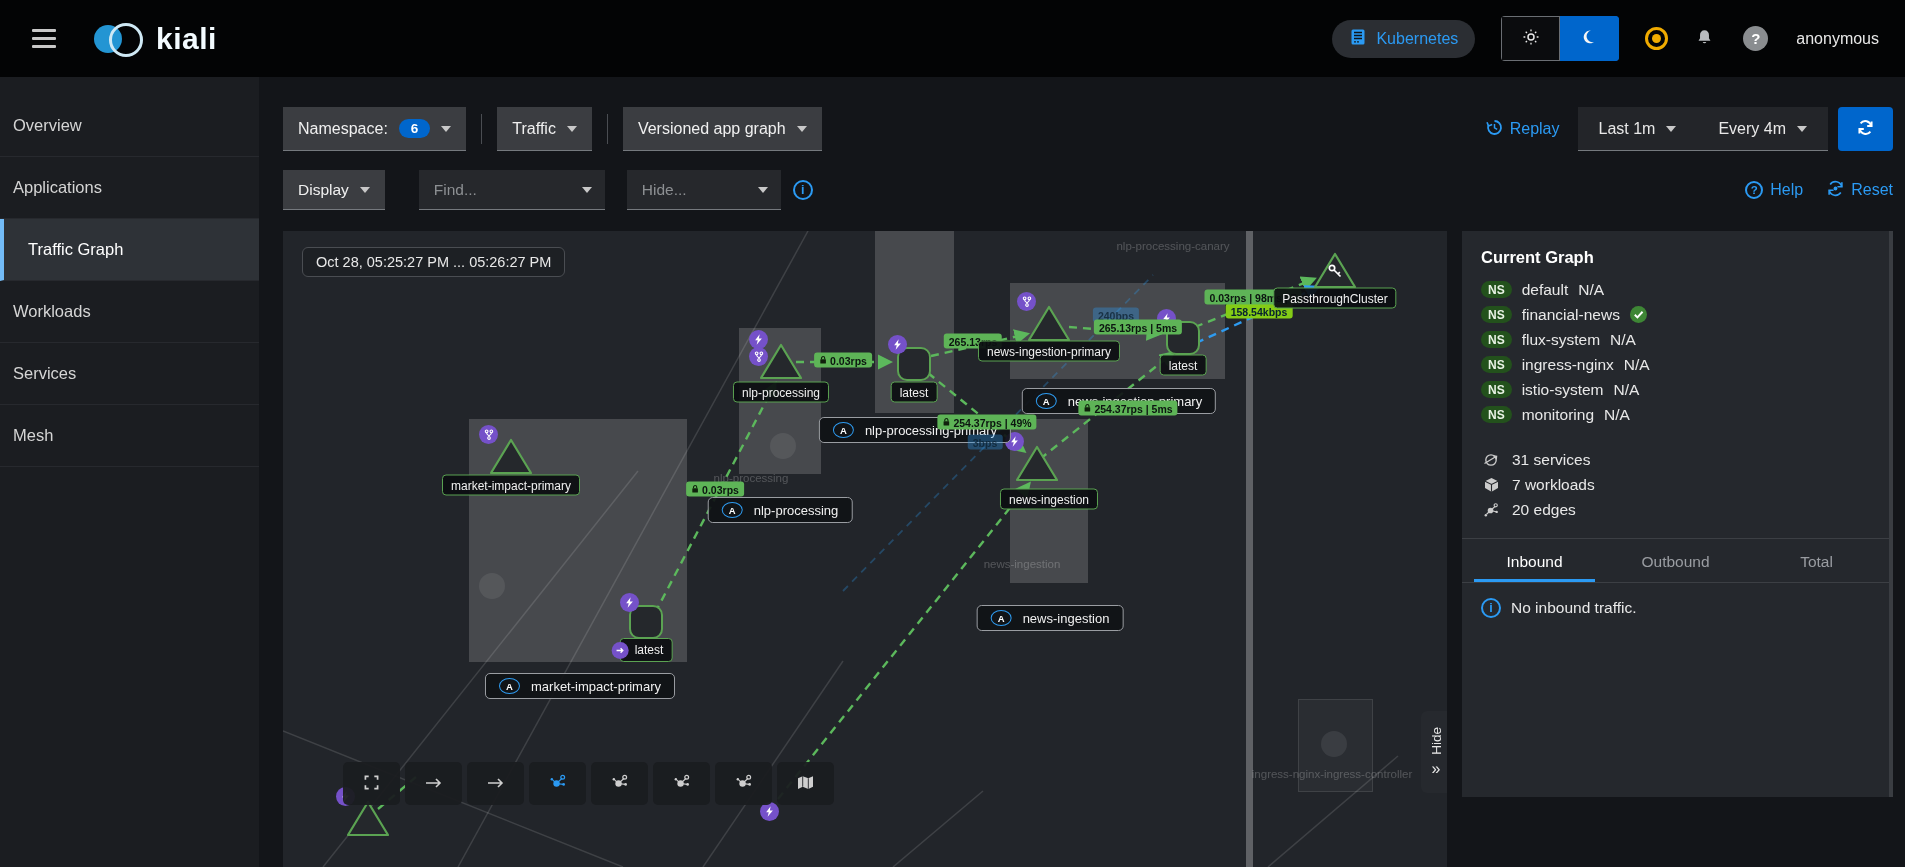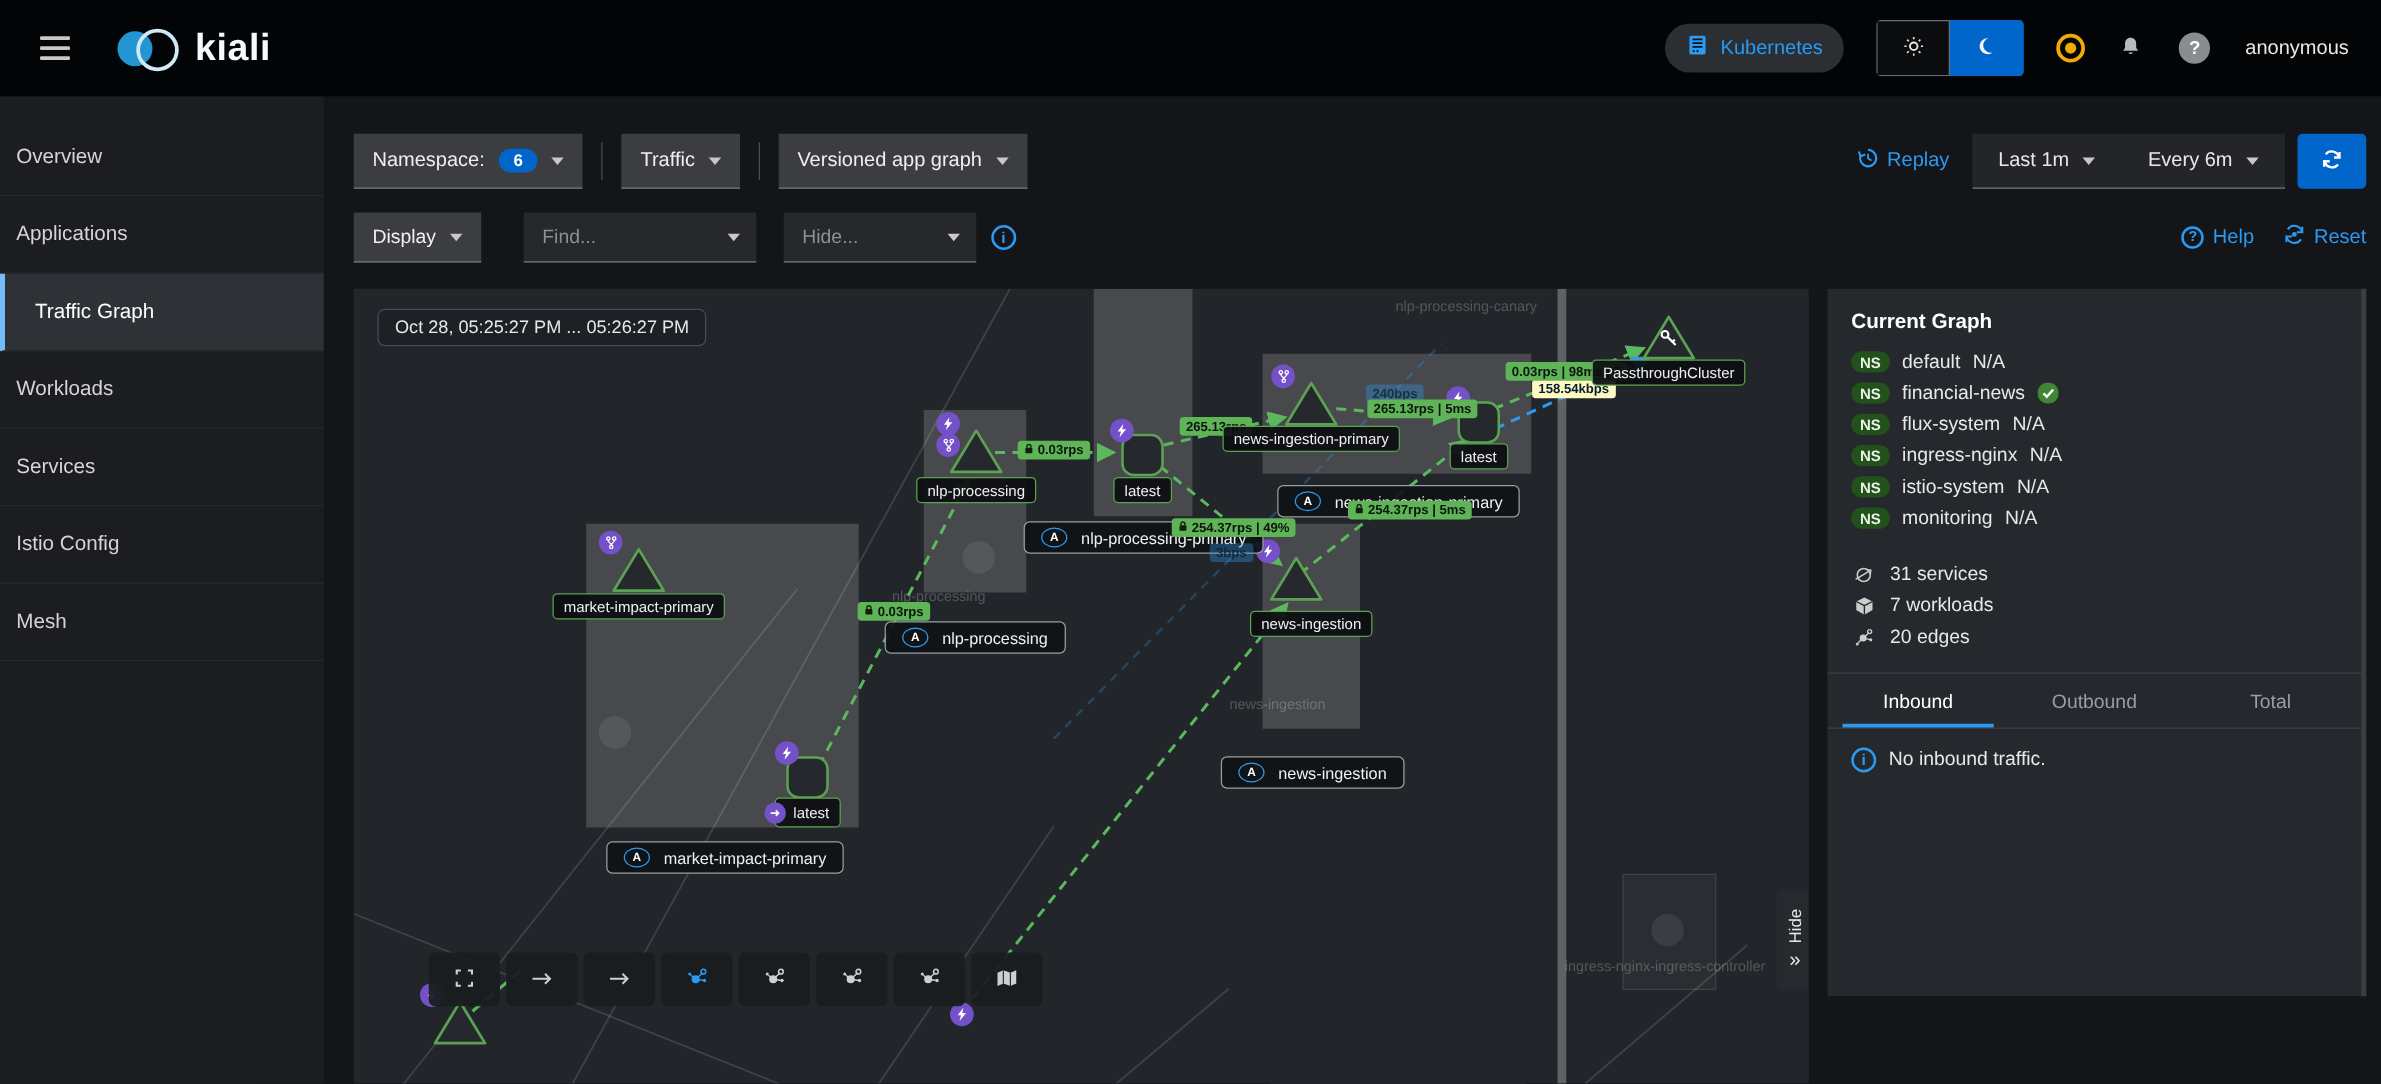--- a/index.html
+++ b/index.html
@@ -69,21 +69,21 @@
   .faint-label{position:absolute;transform:translate(-50%,0);font-size:11.5px;color:rgba(255,255,255,0.22);white-space:nowrap;z-index:3;}
   .node{position:absolute;transform:translate(-50%,-50%);z-index:20;cursor:pointer;}
   .square-node{width:34px;height:34px;border:2px solid #5ba352;border-radius:10px;background:#25282c;box-sizing:border-box;}
   .badge{position:absolute;width:19px;height:19px;border-radius:50%;background:#7551c9;display:flex;align-items:center;justify-content:center;z-index:2;}
   .v-chip{position:absolute;transform:translate(-50%,-50%);background:rgba(12,14,17,0.93);border:1.4px solid #5ba352;border-radius:4px;color:#f0f0f0;font-size:12px;padding:2.5px 8px;white-space:nowrap;z-index:22;display:flex;align-items:center;gap:6px;cursor:pointer;}
   .chip-badge{width:17px;height:17px;border-radius:50%;background:#7551c9;display:inline-flex;align-items:center;justify-content:center;margin-left:-17px;}
   .app-chip{position:absolute;transform:translate(-50%,-50%);background:rgba(16,18,22,0.92);border:1px solid #9a9da2;border-radius:5px;color:#f0f0f0;font-size:13px;padding:4px 13px;display:flex;align-items:center;gap:11px;white-space:nowrap;z-index:20;cursor:pointer;}
   .a-badge{width:21px;height:16px;border:1.7px solid #2e9bf0;border-radius:50%;display:inline-flex;align-items:center;justify-content:center;font-size:9.5px;font-weight:bold;color:#fff;box-sizing:border-box;}
   .edge-chip{position:absolute;transform:translate(-50%,-50%);border-radius:3px;font-size:10.5px;font-weight:bold;color:#0c1510;padding:1.5px 5px;white-space:nowrap;z-index:21;display:flex;align-items:center;gap:3px;}
   .edge-chip.green{background:#5eb457;}
-  .edge-chip.blue{background:#fef9c3;color:#06202f;}
+  .edge-chip.blue{background:#84cc16;color:#06202f;}
   .edge-chip.blue-faint{background:rgba(46,155,240,0.35);color:rgba(12,32,47,0.75);}
   .ts-chip{position:absolute;left:19px;top:16px;background:#1d2024;border:1px solid #4a4d52;border-radius:6px;padding:6px 13px;font-size:14.5px;color:#e8e8e8;z-index:30;}
   .graph-toolbar{position:absolute;left:60px;top:531px;display:flex;gap:5px;z-index:35;}
   .gt-btn{width:57px;height:43px;background:rgba(26,28,32,0.95);border:none;border-radius:5px;display:flex;align-items:center;justify-content:center;cursor:pointer;}
   .hide-btn{position:absolute;left:1138px;top:480px;width:30px;height:82px;background:#26292e;border:none;border-radius:6px 0 0 6px;display:flex;flex-direction:column;align-items:center;justify-content:center;gap:7px;z-index:40;cursor:pointer;padding:0;}
   .hide-txt{writing-mode:vertical-rl;transform:rotate(180deg);font-size:13.5px;color:#e8e8e8;font-family:"Liberation Sans",sans-serif;}
   .hide-chev{color:#e8e8e8;font-size:16px;line-height:1;}
 
   
   .side-panel{position:absolute;left:1203px;top:154px;width:431px;height:566px;background:#25282d;border-right:4px solid #3a3d42;box-sizing:border-box;padding-top:15px;z-index:30;}
@@ -171,23 +171,20 @@
     <div class="side-item active">
         <span>Traffic Graph</span>
       </div>
     <div class="side-item">
         <span>Workloads</span>
       </div>
     <div class="side-item">
         <span>Services</span>
       </div>
     <div class="side-item">
-        <span>Istio Config</span>
-      </div>
-    <div class="side-item">
         <span>Mesh</span>
       </div>
   </nav>
 
   <div class="main">
 
     <div class="row1">
       <div class="dd">
         <span>Namespace:</span>
         <span class="badge-blue">6</span>
@@ -212,21 +209,21 @@
               <path d="M8.5 5 V8.8 L11.2 10.4" fill="none" stroke="#2b9af3" stroke-width="1.5"></path>
             </svg></span>
         <span>Replay</span>
       </div>
       <div class="time-dd">
         <div class="time-part">
           <span>Last 1m</span>
           <span class="caret"></span>
         </div>
         <div class="time-part">
-          <span>Every 6m</span>
+          <span>Every 4m</span>
           <span class="caret"></span>
         </div>
       </div>
       <button class="refresh-btn">
           <span><svg viewBox="0 0 17 17" width="17" height="17">
               <path d="M14.2 7 A6 6 0 0 0 3.6 4.4 M2.8 10 A6 6 0 0 0 13.4 12.6" fill="none" stroke="#fff" stroke-width="1.9"></path>
               <path d="M14.6 2.6 V7 H10.2 M2.4 14.4 V10 H6.8" fill="none" stroke="#fff" stroke-width="1.9"></path>
             </svg></span>
         </button>
     </div>

